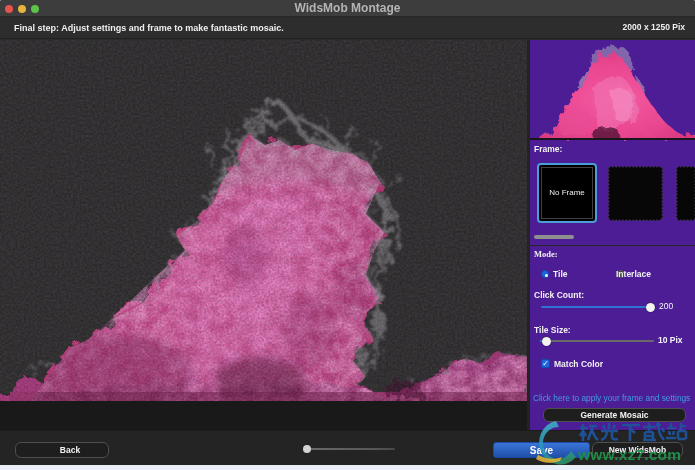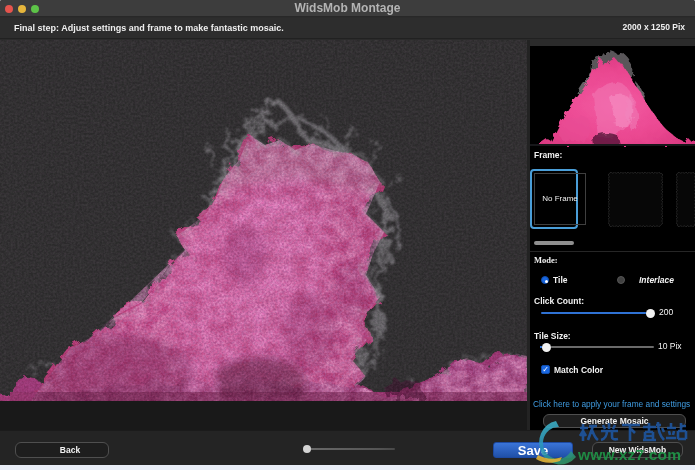--- a/index.html
+++ b/index.html
@@ -18,34 +18,34 @@
     font-size:9px; font-weight:bold;text-align:center; }
   #infobar .r { position:absolute; right:10px; top:4px; color:#efefef;
     font-size:8.5px; font-weight:bold; }
   #canvas { position:absolute; left:0; top:40px; width:527px; height:390px;
     background:#2b2b2b; }
   #cband { position:absolute; left:0; top:401px; width:527px; height:29px;
     background:#191919; }
   #vsep { position:absolute; left:527px; top:40px; width:3px; height:390px;
     background:#232323; }
   #sidebar { position:absolute; left:530px; top:40px; width:165px; height:390px;
-    background:#000000;margin-top:6px; }
+    background:#4c1d95; }
   .slabel { position:absolute; color:#f2f2f2; font-size:8.5px; font-weight:bold; }
   #botbar { position:absolute; left:0; top:430px; width:695px; height:35px;
     background:#242424; border-top:1px solid #1b1b1b; }
   .btn-dark { position:absolute; background:#1e1e1e; border:1px solid #4f4f4f;
     border-radius:6px; color:#f2f2f2; font-size:8.5px; font-weight:bold;
     text-align:center; font-family:"Liberation Sans", sans-serif; }
   #genbtn { left:13px; top:368px; width:143px; height:14px; line-height:12px;
     position:absolute; }
   #backbtn { left:15px; top:11px; width:94px; height:16px; line-height:14px;padding-left:16px; }
   #newbtn { left:592px; top:11px; width:91px; height:16px; line-height:14px; }
-  #savebtn { position:absolute; left:493px; top:11px; width:80px; height:16px;
+  #savebtn { position:absolute; left:493px; top:11px; width:97px; height:16px;
     border-radius:3px; background:linear-gradient(#3a74d8,#2050a8);
-    border:1px solid #1d49a0; color:#fff; font-size:13px; font-weight:bold;
+    border:1px solid #1d49a0; color:#fff; font-size:10px; font-weight:bold;
     text-align:center; line-height:15px; }
   #link { position:absolute; left:3px; top:353px; width:162px;
     color:#3f9be0; font-size:8.3px; }
   .radio { position:absolute; width:8px; height:8px; border-radius:50%; }
   #wm { position:absolute; left:520px; top:405px; width:175px; height:65px; }
 </style>
 </head>
 <body>
 <div id="win">
   <div id="titlebar">
@@ -167,47 +167,47 @@
         <path d="M3 99 L10 96 L16 92 L21 95 L27 83 L32 73 L36 66 L40 60 L48 50 L55 40 L60 32 L63 24 L68 18 L71 12 L74 20 L79 14 L84 11 L89 17 L93 18 L95 22 L98 27 L102 33 L105 39 L109 44 L112 49 L115 55 L120 62 L124 68 L128 74 L133 80 L138 85 L143 89 L148 93 L154 96 L158 92 L162 96 L165 93 L165 99 Z" fill="url(#pg)"></path>
         <path d="M64 50 C72 38 84 33 93 38 C102 44 105 58 101 70 C97 81 89 89 80 92 L68 92 Z" fill="#f178b5" opacity="0.55"></path>
         <path d="M80 52 C86 46 94 46 99 52 C104 60 103 72 97 80 L86 80 Z" fill="#f795c7" opacity="0.5"></path>
         <path d="M62 92 C68 87 80 85 88 90 L90 99 L63 99 Z" fill="#4a1030" opacity="0.75"></path>
         <path d="M28 82 C36 72 46 68 54 70 C60 72 62 79 60 86 L56 96 L32 94 Z" fill="#e84f96" opacity="0.55"></path>
         <path d="M100 46 C106 54 109 66 108 76 L102 86 L96 70 Z" fill="#ef87bf" opacity="0.45"></path>
       </g>
       <rect x="0" y="98" width="165" height="2" fill="#17171a"></rect>
     </svg>
     <div class="slabel" style="left:4px; top:104px;">Frame:</div>
-    <div style="position:absolute; left:0; top:123px; width:48px; height:60px; border:2px solid #4a9ed8; border-radius:4px; background:#000;">
+    <div style="position:absolute; left:7px; top:123px; width:60px; height:60px; border:2px solid #4a9ed8; border-radius:4px; background:#000;">
       <div style="position:absolute; left:2px; top:2px; width:52px; height:52px; border:1px solid #3f3f3f; color:#eee; font-size:8px; text-align:center; line-height:50px;">No Frame</div>
     </div>
     <svg width="55" height="55" viewBox="0 0 55 55" style="position:absolute; left:78px; top:126px;">
       <polygon points="1.4,1.4 3.1,0.0 4.8,1.4 6.5,0.0 8.2,1.4 9.9,0.0 11.6,1.4 13.3,0.0 15.0,1.4 16.7,0.0 18.4,1.4 20.1,0.0 21.8,1.4 23.5,0.0 25.2,1.4 26.9,0.0 28.6,1.4 30.3,0.0 32.0,1.4 33.7,0.0 35.4,1.4 37.1,0.0 38.8,1.4 40.5,0.0 42.2,1.4 43.9,0.0 45.6,1.4 47.3,0.0 49.0,1.4 50.7,0.0 52.4,1.4 53.6,1.4 55.0,3.1 53.6,4.8 55.0,6.5 53.6,8.2 55.0,9.9 53.6,11.6 55.0,13.3 53.6,15.0 55.0,16.7 53.6,18.4 55.0,20.1 53.6,21.8 55.0,23.5 53.6,25.2 55.0,26.9 53.6,28.6 55.0,30.3 53.6,32.0 55.0,33.7 53.6,35.4 55.0,37.1 53.6,38.8 55.0,40.5 53.6,42.2 55.0,43.9 53.6,45.6 55.0,47.3 53.6,49.0 55.0,50.7 53.6,52.4 52.4,53.6 50.7,55.0 49.0,53.6 47.3,55.0 45.6,53.6 43.9,55.0 42.2,53.6 40.5,55.0 38.8,53.6 37.1,55.0 35.4,53.6 33.7,55.0 32.0,53.6 30.3,55.0 28.6,53.6 26.9,55.0 25.2,53.6 23.5,55.0 21.8,53.6 20.1,55.0 18.4,53.6 16.7,55.0 15.0,53.6 13.3,55.0 11.6,53.6 9.9,55.0 8.2,53.6 6.5,55.0 4.8,53.6 3.1,55.0 1.4,53.6 1.4,52.4 0.0,50.7 1.4,49.0 0.0,47.3 1.4,45.6 0.0,43.9 1.4,42.2 0.0,40.5 1.4,38.8 0.0,37.1 1.4,35.4 0.0,33.7 1.4,32.0 0.0,30.3 1.4,28.6 0.0,26.9 1.4,25.2 0.0,23.5 1.4,21.8 0.0,20.1 1.4,18.4 0.0,16.7 1.4,15.0 0.0,13.3 1.4,11.6 0.0,9.9 1.4,8.2 0.0,6.5 1.4,4.8 0.0,3.1 1.4,1.4" fill="#070707" stroke="#3a3a3a" stroke-width="0.6"></polygon>
     </svg>
     <svg width="20" height="55" viewBox="0 0 20 55" style="position:absolute; left:146px; top:126px;">
       <polygon points="1.4,1.4 3.1,0.0 4.8,1.4 6.5,0.0 8.2,1.4 9.9,0.0 11.6,1.4 13.3,0.0 15.0,1.4 16.7,0.0 18.4,1.4 18.6,1.4 20.0,3.1 18.6,4.8 20.0,6.5 18.6,8.2 20.0,9.9 18.6,11.6 20.0,13.3 18.6,15.0 20.0,16.7 18.6,18.4 20.0,20.1 18.6,21.8 20.0,23.5 18.6,25.2 20.0,26.9 18.6,28.6 20.0,30.3 18.6,32.0 20.0,33.7 18.6,35.4 20.0,37.1 18.6,38.8 20.0,40.5 18.6,42.2 20.0,43.9 18.6,45.6 20.0,47.3 18.6,49.0 20.0,50.7 18.6,52.4 18.4,53.6 16.7,55.0 15.0,53.6 13.3,55.0 11.6,53.6 9.9,55.0 8.2,53.6 6.5,55.0 4.8,53.6 3.1,55.0 1.4,53.6 1.4,52.4 0.0,50.7 1.4,49.0 0.0,47.3 1.4,45.6 0.0,43.9 1.4,42.2 0.0,40.5 1.4,38.8 0.0,37.1 1.4,35.4 0.0,33.7 1.4,32.0 0.0,30.3 1.4,28.6 0.0,26.9 1.4,25.2 0.0,23.5 1.4,21.8 0.0,20.1 1.4,18.4 0.0,16.7 1.4,15.0 0.0,13.3 1.4,11.6 0.0,9.9 1.4,8.2 0.0,6.5 1.4,4.8 0.0,3.1 1.4,1.4" fill="#070707" stroke="#3a3a3a" stroke-width="0.6"></polygon>
     </svg>
     <div style="position:absolute; left:4px; top:195px; width:40px; height:4px; border-radius:2px; background:#8f8f8f;"></div>
     <div style="position:absolute; left:0; top:205px; width:165px; height:1px; background:#262626;"></div>
     <div class="slabel" style="left:4px; top:209px;font-family:Liberation Serif, serif;">Mode:</div>
     <div class="radio" style="left:11px; top:230px; background:#1a67e0; border:1px solid #0f4dad;">
       <div style="position:absolute; left:2.5px; top:2.5px; width:3px; height:3px; border-radius:50%; background:#fff;"></div>
     </div>
     <div class="slabel" style="left:23px; top:229px;">Tile</div>
     <div class="radio" style="left:87px; top:230px; background:#414141; border:1px solid #565656;"></div>
-    <div class="slabel" style="left:109px; top:229px;font-style:italic;">Interlace</div>
+    <div class="slabel" style="left:86px; top:229px;">Interlace</div>
     <div class="slabel" style="left:4px; top:250px;">Click Count:</div>
     <div style="position:absolute; left:11px; top:266px; width:113px; height:2px; background:#2f72d4; border-radius:1px;"></div>
     <div style="position:absolute; left:116px; top:262.5px; width:9px; height:9px; border-radius:50%; background:#f2f2f2; box-shadow:0 0 1px #000;"></div>
     <div class="slabel" style="left:129px; top:261px; font-weight:normal; color:#f5f5f5;">200</div>
     <div class="slabel" style="left:4px; top:285px;">Tile Size:</div>
     <div style="position:absolute; left:10px; top:300px; width:114px; height:2px; background:#6a6a6a; border-radius:1px;"></div>
     <div style="position:absolute; left:10px; top:300px; width:7px; height:2px; background:#2f72d4;"></div>
     <div style="position:absolute; left:12px; top:296.5px; width:9px; height:9px; border-radius:50%; background:#f2f2f2; box-shadow:0 0 1px #000;"></div>
-    <div class="slabel" style="left:128px; top:295px; font-weight:normal; color:#f5f5f5;">10 Pix</div>
+    <div class="slabel" style="left:128px; top:295px; font-weight:bold; color:#f5f5f5;">10 Pix</div>
     <div style="position:absolute; left:11px; top:319px; width:9px; height:9px; border-radius:2px; background:#1a67e0; border:1px solid #0f4dad; color:#fff; font-size:8px; line-height:8px; text-align:center;">✓</div>
     <div class="slabel" style="left:24px; top:319px;">Match Color</div>
     <div id="link">Click here to apply your frame and settings</div>
     <div id="genbtn" class="btn-dark">Generate Mosaic</div>
   </div>
   <div id="botbar">
     <div id="backbtn" class="btn-dark">Back</div>
     <div style="position:absolute; left:306px; top:17px; width:89px; height:2px; border-radius:1px; background:linear-gradient(90deg,#6a6a6a,#555 80%,#484848);"></div>
     <div style="position:absolute; left:303px; top:14px; width:8px; height:8px; border-radius:50%; background:#d4d4d4;"></div>
     <div id="savebtn">Save</div>

